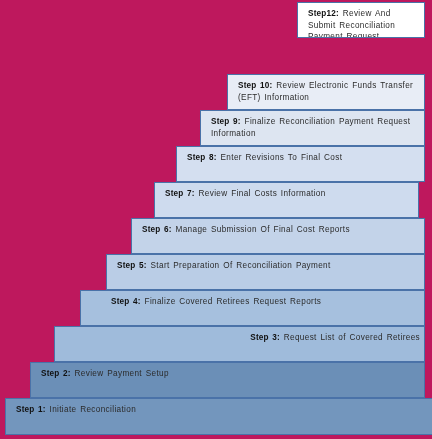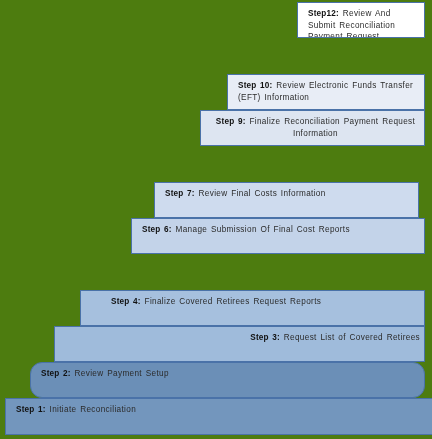--- a/index.html
+++ b/index.html
@@ -11,21 +11,21 @@
     width: 432px;
     height: 439px;
     background: #ffffff;
     font-family: "Liberation Sans", sans-serif;
     overflow: hidden;
   }
   #staircase {
     position: relative;
     width: 432px;
     height: 439px;
-    background: #4d7c0f;
+    background: #be185d;
   }
   .step-box {
     position: absolute;
     box-sizing: border-box;
     border: 1px solid #4a72a8;
     display: flex;
     align-items: flex-start;
     padding: 5px 4px 4px 10px;
     overflow: hidden;
   }
@@ -49,34 +49,40 @@
 </head>
 <body>
 
 <div id="staircase">
     <div class="step-box" style="left: 297px; top: 2px; width: 128px; height: 36px; background: rgb(255, 255, 255); border-color: rgb(74, 114, 168);">
       <div class="step-text"><span class="step-label">Step12:</span> <span class="step-desc">Review And Submit Reconciliation Payment Request</span></div>
     </div>
     <div class="step-box" style="left: 227px; top: 74px; width: 198px; height: 36px; background: rgb(232, 237, 246); border-color: rgb(74, 114, 168);">
       <div class="step-text"><span class="step-label">Step 10:</span> <span class="step-desc">Review Electronic Funds Transfer (EFT) Information</span></div>
     </div>
-    <div class="step-box" style="left: 200px; top: 110px; width: 225px; height: 36px; background: rgb(221, 229, 241); border-color: rgb(74, 114, 168); text-align: center;">
+    <div class="step-box" style="left: 200px; top: 110px; width: 225px; height: 36px; background: rgb(221, 229, 241); border-color: rgb(74, 114, 168);">
       <div class="step-text"><span class="step-label">Step 9:</span> <span class="step-desc">Finalize Reconciliation Payment Request Information</span></div>
+    </div>
+    <div class="step-box" style="left: 176px; top: 146px; width: 249px; height: 36px; background: rgb(212, 223, 240); border-color: rgb(74, 114, 168);">
+      <div class="step-text"><span class="step-label">Step 8:</span> <span class="step-desc">Enter Revisions To Final Cost</span></div>
     </div>
     <div class="step-box" style="left: 154px; top: 182px; width: 265px; height: 36px; background: rgb(206, 219, 238); border-color: rgb(74, 114, 168);">
       <div class="step-text"><span class="step-label">Step 7:</span> <span class="step-desc">Review Final Costs Information</span></div>
     </div>
     <div class="step-box" style="left: 131px; top: 218px; width: 294px; height: 36px; background: rgb(195, 211, 233); border-color: rgb(74, 114, 168);">
       <div class="step-text"><span class="step-label">Step 6:</span> <span class="step-desc">Manage Submission Of Final Cost Reports</span></div>
     </div>
+    <div class="step-box" style="left: 106px; top: 254px; width: 319px; height: 36px; background: rgb(186, 205, 230); border-color: rgb(74, 114, 168);">
+      <div class="step-text"><span class="step-label">Step 5:</span> <span class="step-desc">Start Preparation Of Reconciliation Payment</span></div>
+    </div>
     <div class="step-box" style="left: 80px; top: 290px; width: 345px; height: 36px; background: rgb(166, 192, 222); border-color: rgb(74, 114, 168); padding-left: 30px;">
       <div class="step-text"><span class="step-label">Step 4:</span> <span class="step-desc">Finalize Covered Retirees Request Reports</span></div>
     </div>
     <div class="step-box" style="left: 54px; top: 326px; width: 371px; height: 36px; background: rgb(159, 187, 219); border-color: rgb(74, 114, 168); justify-content: flex-end;">
       <div class="step-text"><span class="step-label">Step 3:</span> <span class="step-desc">Request List of Covered Retirees</span></div>
     </div>
-    <div class="step-box" style="left: 30px; top: 362px; width: 395px; height: 36px; background: rgb(107, 143, 183); border-color: rgb(74, 114, 168); border-radius: 12px;">
+    <div class="step-box" style="left: 30px; top: 362px; width: 395px; height: 36px; background: rgb(107, 143, 183); border-color: rgb(74, 114, 168);">
       <div class="step-text"><span class="step-label">Step 2:</span> <span class="step-desc">Review Payment Setup</span></div>
     </div>
     <div class="step-box" style="left: 5px; top: 398px; width: 432px; height: 37px; background: rgb(115, 150, 189); border-color: rgb(74, 114, 168); text-align: center;">
       <div class="step-text"><span class="step-label">Step 1:</span> <span class="step-desc">Initiate Reconciliation</span></div>
     </div>
   </div>
 
 </body></html>

